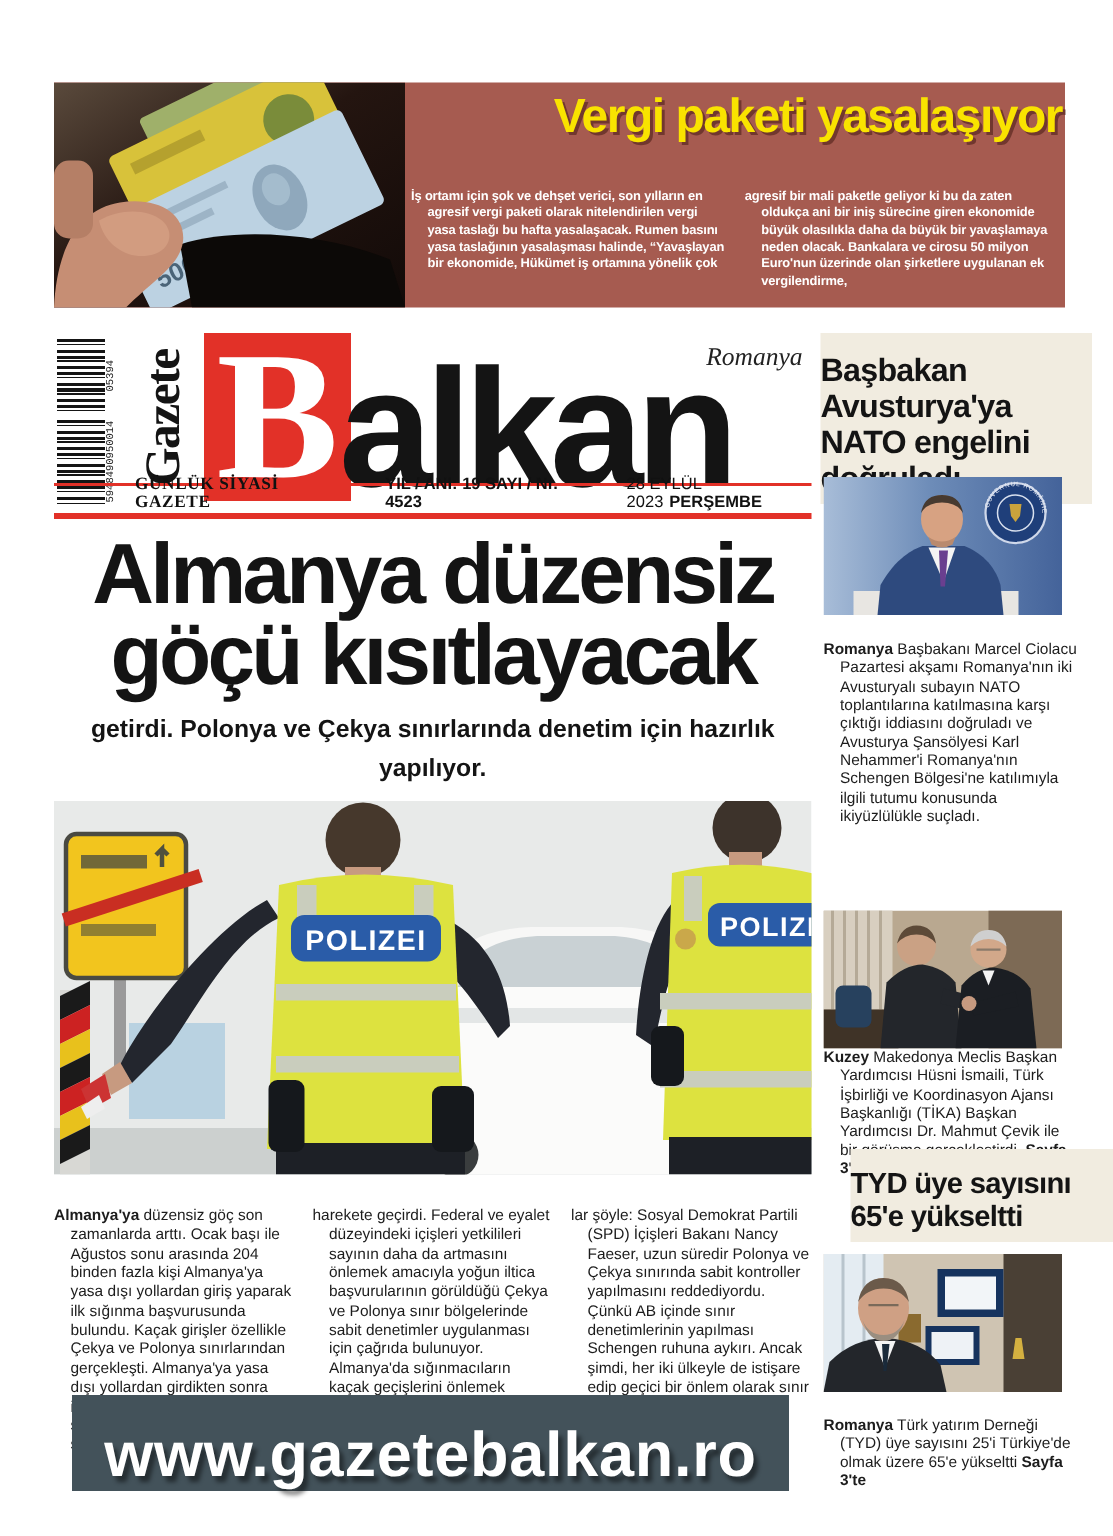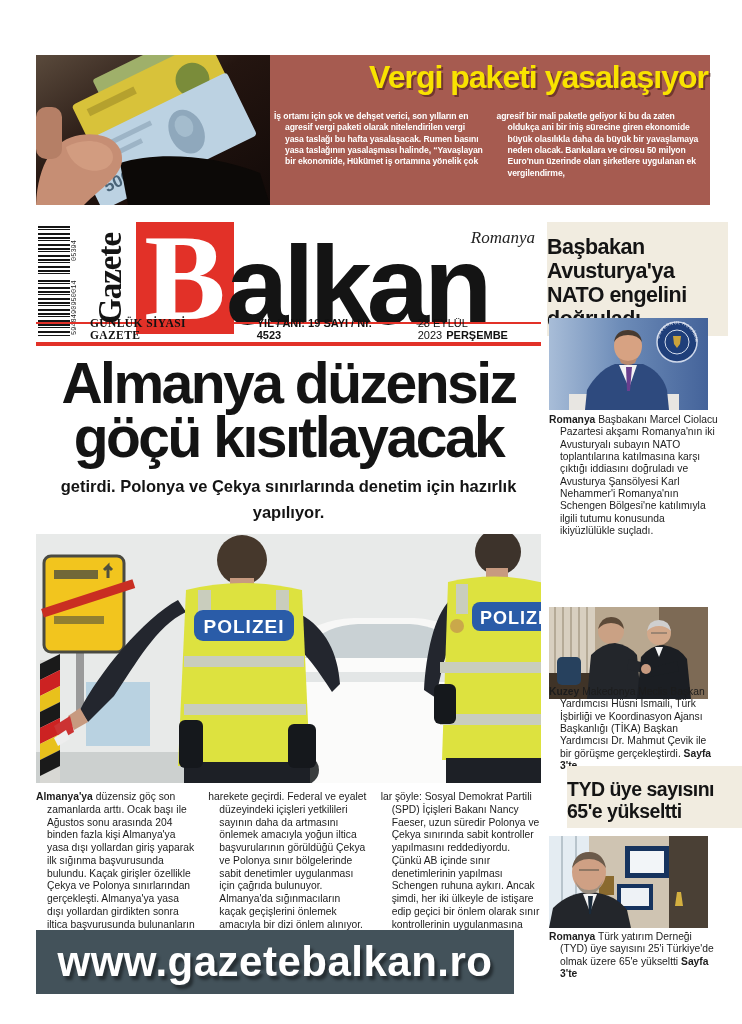--- a/index.html
+++ b/index.html
@@ -1,19 +1,19 @@
 <!DOCTYPE html>
 <html><head>
 <meta charset="utf-8">
 <style>
   html,body{margin:0;padding:0;background:#e9e9e9;}
   #page{position:relative;width:742px;height:1024px;background:#ffffff;overflow:hidden;
         font-family:"Liberation Sans",sans-serif;color:#111;}
   .abs{position:absolute;}
-  .hang{text-indent:-11px;padding-left:11px;}
+  .hang{text-indent:-11px;padding-left:11px;margin-top:14px;}
 
   
   #top-banner{left:36px;top:55px;width:674px;height:150px;background:#a65b50;}
   #money-photo{left:0;top:0;width:234px;height:150px;}
   #banner-headline{left:150px;top:4px;right:2px;text-align:right;
     font-size:32px;font-weight:900;letter-spacing:-1px;color:#f9e300;
     text-shadow:2px 2px 0 rgba(70,25,18,.55);white-space:nowrap;}
   #banner-cols{left:238px;top:56px;width:434px;display:flex;gap:11px;}
   .banner-col{flex:1;color:#fff;font-weight:700;font-size:8.6px;line-height:1.32;letter-spacing:-.1px;}
 
@@ -48,22 +48,22 @@
   #main-headline{left:36px;top:356px;width:505px;text-align:center;
     font-size:57px;font-weight:900;line-height:.95;letter-spacing:-2.5px;color:#141414;}
   #subhead{left:36px;top:474px;width:505px;text-align:center;
     font-size:16.5px;font-weight:700;line-height:1.55;color:#141414;}
   #main-photo{left:36px;top:534px;width:505px;height:249px;}
   #body-cols{left:36px;top:791px;width:505px;display:flex;gap:12px;}
   .body-col{flex:1;font-size:10.3px;line-height:1.24;color:#1c1c1c;}
   .lead-word,.page-ref{font-weight:800;}
 
   
-  #footer-banner{left:36px;top:930px;width:478px;height:64px;background:#43525a;
-    display:flex;align-items:center;justify-content:center;}
+  #footer-banner{left:48px;top:930px;width:478px;height:64px;background:#43525a;
+    display:flex;align-items:flex-end;justify-content:center;}
   #footer-url{color:#fff;font-size:42px;font-weight:900;letter-spacing:.5px;
     text-shadow:3px 4px 3px rgba(0,0,0,.45);text-decoration:none;}
 
   
   #sidebar{left:547px;top:222px;width:163px;height:790px;}
   .sb-headline{position:absolute;left:0;width:181px;background:#f1ece0;
     text-align:left;font-weight:900;letter-spacing:-.5px;color:#141414;
     font-size:21.5px;line-height:1.12;padding:13px 0 5px 0;}
   .sb-photo{position:absolute;left:2px;width:159px;height:92px;}
   .sb-text{position:absolute;left:2px;width:159px;font-size:10.3px;line-height:1.2;color:#1c1c1c;}

